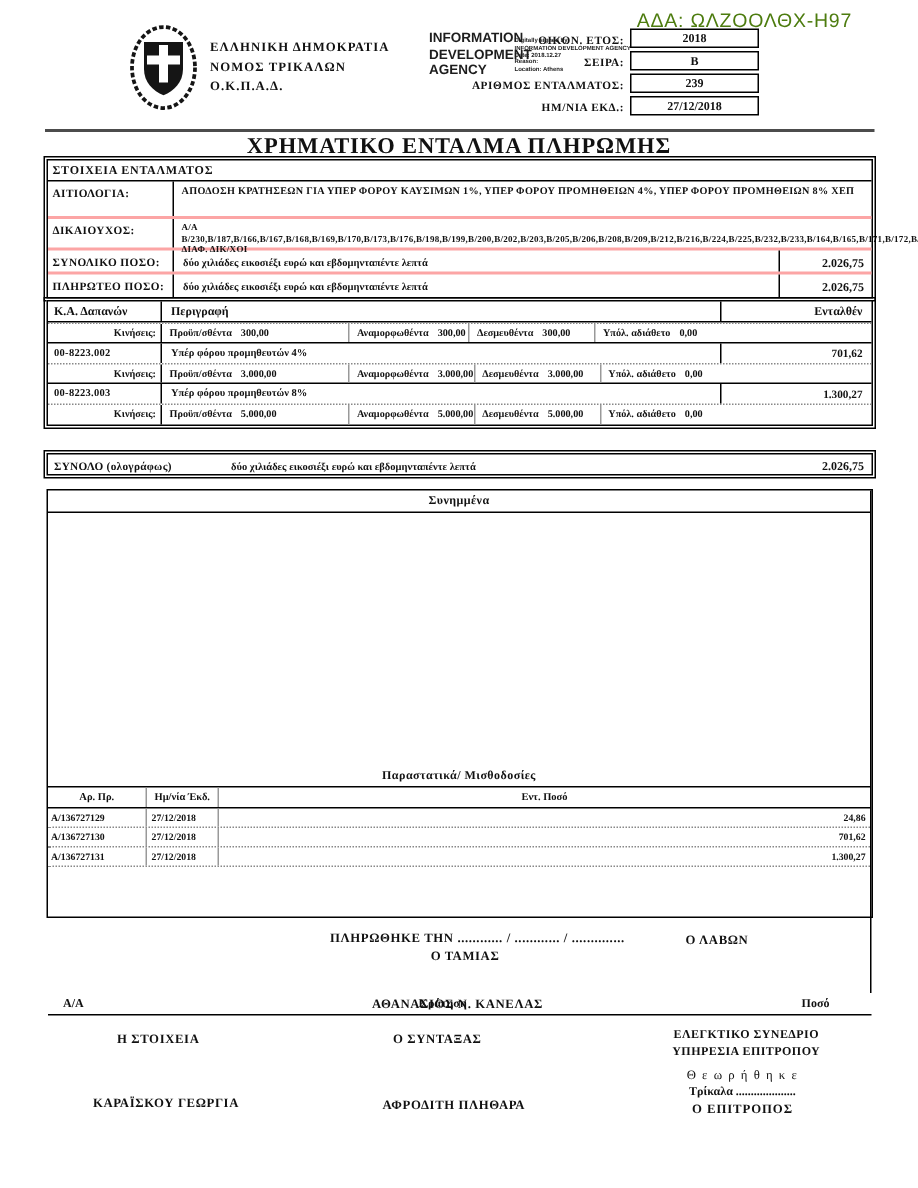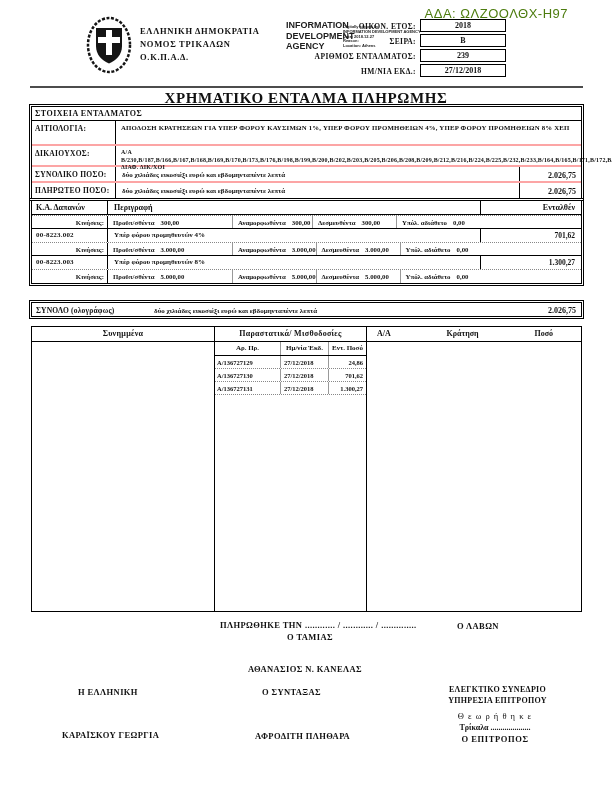--- a/index.html
+++ b/index.html
@@ -75,21 +75,21 @@
 
   
   .total-row { position:absolute; left:31px; top:302px; width:551px; height:15px; border:1px solid #000;
                outline:1px solid #000; outline-offset:1px; display:flex; box-sizing:border-box; background:#fff; }
   .tr-label { flex:0 0 110px; font-size:7.5px; font-weight:bold; padding:3px 0 0 4px; letter-spacing:.2px; }
   .tr-words { flex:1; font-size:7px; font-weight:bold; padding:3.5px 0 0 8px; }
   .tr-amt   { flex:0 0 72px; font-size:8px; font-weight:bold; text-align:right; padding:3px 5px 0 0; }
 
   
   .docs { position:absolute; left:31px; top:326px; width:551px; height:286px; border:1px solid #000;
-          display:flex; box-sizing:border-box; background:#fff; }
+          display:flex; box-sizing:border-box; background:#fff;flex-direction:column; }
   .docs-left  { flex:0 0 183px; border-right:1px solid #000; box-sizing:border-box; }
   .docs-mid   { flex:0 0 152px; border-right:1px solid #000; box-sizing:border-box; }
   .docs-right { flex:1; }
   .col-head { height:15px; border-bottom:1px solid #000; text-align:center; font-size:8px;
               font-weight:bold; padding-top:2px; box-sizing:border-box; letter-spacing:.3px; }
   .docs-right-head { height:15px; border-bottom:1px solid #000; display:flex; justify-content:space-between;
                      font-size:8px; font-weight:bold; padding:2px 28px 0 10px; box-sizing:border-box; }
   .mid-sub { display:flex; font-size:7px; font-weight:bold; height:14px; border-bottom:1px solid #000; box-sizing:border-box; }
   .ms1 { flex:0 0 66px; text-align:center; border-right:1px solid #999; padding-top:2px; box-sizing:border-box; }
   .ms2 { flex:0 0 48px; text-align:center; border-right:1px solid #999; padding-top:2px; box-sizing:border-box; }
@@ -303,21 +303,21 @@
         <span>Ποσό</span>
       </div>
     </div>
   </div>
 
   <div class="sig" style="left:220px; top:620px;">ΠΛΗΡΩΘΗΚΕ ΤΗΝ  ............ / ............ / ..............</div>
   <div class="sig" style="left:457px; top:621px;">Ο ΛΑΒΩΝ</div>
   <div class="sig" style="left:230px; top:632px; width:160px; text-align:center;">Ο  ΤΑΜΙΑΣ</div>
   <div class="sig" style="left:180px; top:664px; width:250px; text-align:center;">ΑΘΑΝΑΣΙΟΣ Ν. ΚΑΝΕΛΑΣ</div>
 
-  <div class="sig" style="left:78px; top:687px;">Η ΕΛΛΗΝΙΚΗ</div>
+  <div class="sig" style="left:78px; top:687px;">Η ΣΤΟΙΧΕΙΑ</div>
   <div class="sig" style="left:262px; top:687px;">Ο ΣΥΝΤΑΞΑΣ</div>
 
   <div class="audit">
     <div>ΕΛΕΓΚΤΙΚΟ ΣΥΝΕΔΡΙΟ</div>
     <div>ΥΠΗΡΕΣΙΑ ΕΠΙΤΡΟΠΟΥ</div>
   </div>
 
   <div class="approve">
     <div class="approve-line1">Θ ε ω ρ ή θ η κ ε</div>
     <div class="approve-line2">Τρίκαλα ....................</div>

